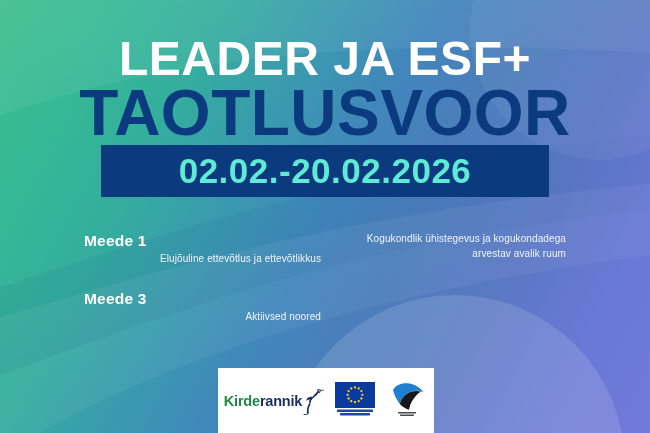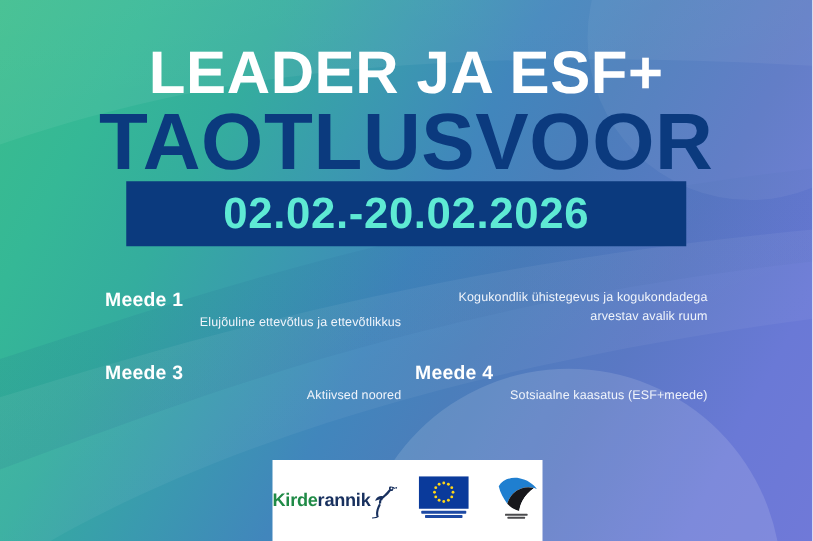--- a/index.html
+++ b/index.html
@@ -79,21 +79,21 @@
 
   
   .measures {
     position: absolute;
     left: 84px;
     top: 216px;
     width: 490px;
     margin-top: 16px;
   }
   .m-row { display: flex; }
-  .m-row + .m-row { margin-top: 23px; }
+  .m-row + .m-row { margin-top: 23px; flex-direction: column; }
   .m-col { width: 50%; box-sizing: border-box; padding-right: 8px; }
   .m-col.right { padding-left: 3px; }
   .m-title {
     color: #ffffff;
     font-size: 15.5px;
     font-weight: bold;
     letter-spacing: 0.2px;
     margin: 0 0 3px 0;
     line-height: 1.1;
   }
@@ -109,21 +109,21 @@
   
   .logo-bar {
     position: absolute;
     left: 218px;
     top: 368px;
     width: 216px;
     height: 65px;
     background: #ffffff;
     display: flex;
     align-items: center;
-    justify-content: space-between;
+    justify-content: center;
     gap: 11px;
   }
   .logo { display: block; }
   .logo-kirderannik { display: flex; align-items: center; }
   .kr-word {
     font-size: 14.5px;
     font-weight: bold;
     letter-spacing: -0.2px;
     white-space: nowrap;
   }
@@ -184,24 +184,20 @@
       </div>
       <div class="m-col right">
         <p class="m-desc">Kogukondlik ühistegevus ja kogukondadega arvestav avalik ruum</p>
       </div>
     </div>
     <div class="m-row">
       <div class="m-col">
         <p class="m-title">Meede 3</p>
         <p class="m-desc">Aktiivsed noored</p>
       </div>
-      <div class="m-col right">
-        <p class="m-title">Meede 4</p>
-        <p class="m-desc">Sotsiaalne kaasatus (ESF+meede)</p>
-      </div>
     </div>
   </div>
 
   <div class="logo-bar">
 
     <div class="logo logo-kirderannik">
       <span class="kr-word"><span class="kirde">Kirde</span><span class="rannik">rannik</span></span>
       <svg width="22" height="28" viewBox="0 0 22 28">
         <g fill="#18305e">
           <path d="M15.5 2.4 C17.4 2.0 19.6 2.6 20.4 4.0 C19.6 4.2 19.0 4.0 18.4 3.6 C18.9 4.4 18.6 5.3 17.8 5.7 C17.0 6.1 16.0 5.8 15.5 5.1 C15.1 4.5 15.1 3.2 15.5 2.4 Z"></path>

